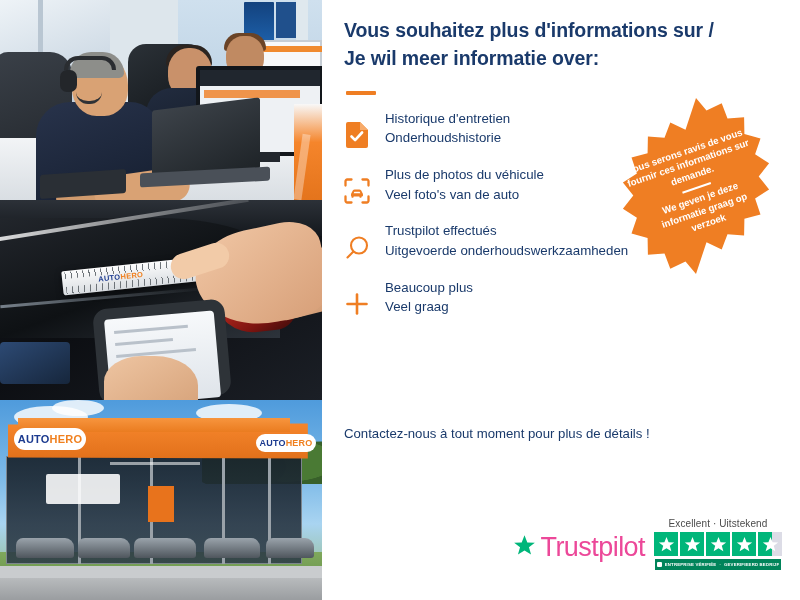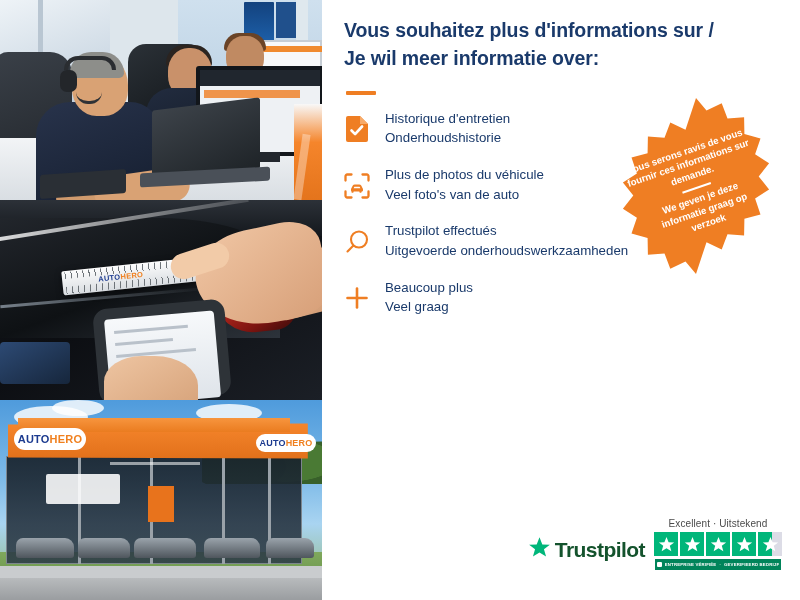--- a/index.html
+++ b/index.html
@@ -165,21 +165,21 @@
   .p3 .litbar { position:absolute; left:110px; top:62px; width:90px; height:3px;
                 background:rgba(255,255,255,.55); }
 
   
   .content { position:relative; flex:1; padding:16px 0 0 22px; }
   .headline { color:#1a3a6b; font-size:19.5px; font-weight:700; line-height:1.45;
               letter-spacing:-.1px; max-width:420px; }
   .rule { width:30px; height:4px; background:#ef7e23; margin:18px 0 14px 2px; border-radius:1px; }
 
   .list { position:relative; z-index:3; }
-  .row { display:flex; align-items:center; gap:15px; margin-bottom:17px; }
+  .row { display:flex; align-items:flex-end; gap:15px; margin-bottom:17px; }
   .ico { width:26px; height:26px; flex:0 0 26px; display:flex; align-items:center;
          justify-content:center; margin-top:2px; }
   .txt { color:#1a3a6b; font-size:13.3px; line-height:1.48; }
   .txt .l2 { display:block; }
 
   
   .badge { position:absolute; right:14px; top:96px; width:180px; height:180px; z-index:1; }
   .badge svg { position:absolute; inset:0; }
   .badge-inner { position:absolute; inset:0; display:flex; flex-direction:column;
                  align-items:center; justify-content:center; transform:rotate(-19deg);
@@ -190,21 +190,21 @@
   .badge-t2 { font-size:9.6px; font-weight:700; line-height:1.32; width:120px; }
 
   
   .phone { position:absolute; left:22px; top:424px; }
   .phone .ttl { color:#1a3a6b; font-size:13.6px; font-weight:700; margin-bottom:5px; }
   .phone .sub { color:#1a3a6b; font-size:13.2px; line-height:1.55; }
 
   
   .tp { position:absolute; right:18px; top:518px; display:flex; align-items:flex-end; gap:9px; }
   .tp-logo { display:flex; align-items:center; gap:4px; padding-bottom:7px; }
-  .tp-word { color:#14532d; font-size:21px; font-weight:700; letter-spacing:-.55px; }
+  .tp-word { color:#ec4899; font-size:27px; font-weight:400; letter-spacing:-.55px; }
   .tp-right { display:flex; flex-direction:column; align-items:center; }
   .tp-excellent { color:#4a4a4a; font-size:10px; margin-bottom:3px; letter-spacing:.1px; }
   .tp-stars { display:flex; gap:2px; }
   .tp-star { width:24px; height:24px; background:#00b67a; display:flex; align-items:center;
              justify-content:center; position:relative; }
   .tp-star.half { background:#dcdce6; }
   .tp-star.half:before { content:""; position:absolute; left:0; top:0; width:58%; height:100%;
                          background:#00b67a; }
   .tp-verified { margin-top:3px; width:126px; height:11px; background:#00845a;
                  display:flex; align-items:center; justify-content:center; gap:3px; }
@@ -415,20 +415,21 @@
           </svg>
         </div>
         <div class="txt">
           <span>Beaucoup plus</span>
           <span class="l2">Veel graag</span>
         </div>
       </div>
     </div>
 
     <div class="phone">
+      <div class="sub">Contactez-nous à tout moment pour plus de détails !</div>
     </div>
 
     <div class="tp">
       <div class="tp-logo">
         <span>
           <svg width="23" height="23" viewBox="0 0 24 24" fill="#00b67a">
             <path d="M12 1.4l2.95 7.35 7.85.28-6.15 4.9 2.2 7.57L12 17.2l-6.85 4.3 2.2-7.57L1.2 9.03l7.85-.28z"></path>
           </svg>
         </span>
         <span class="tp-word">Trustpilot</span>

